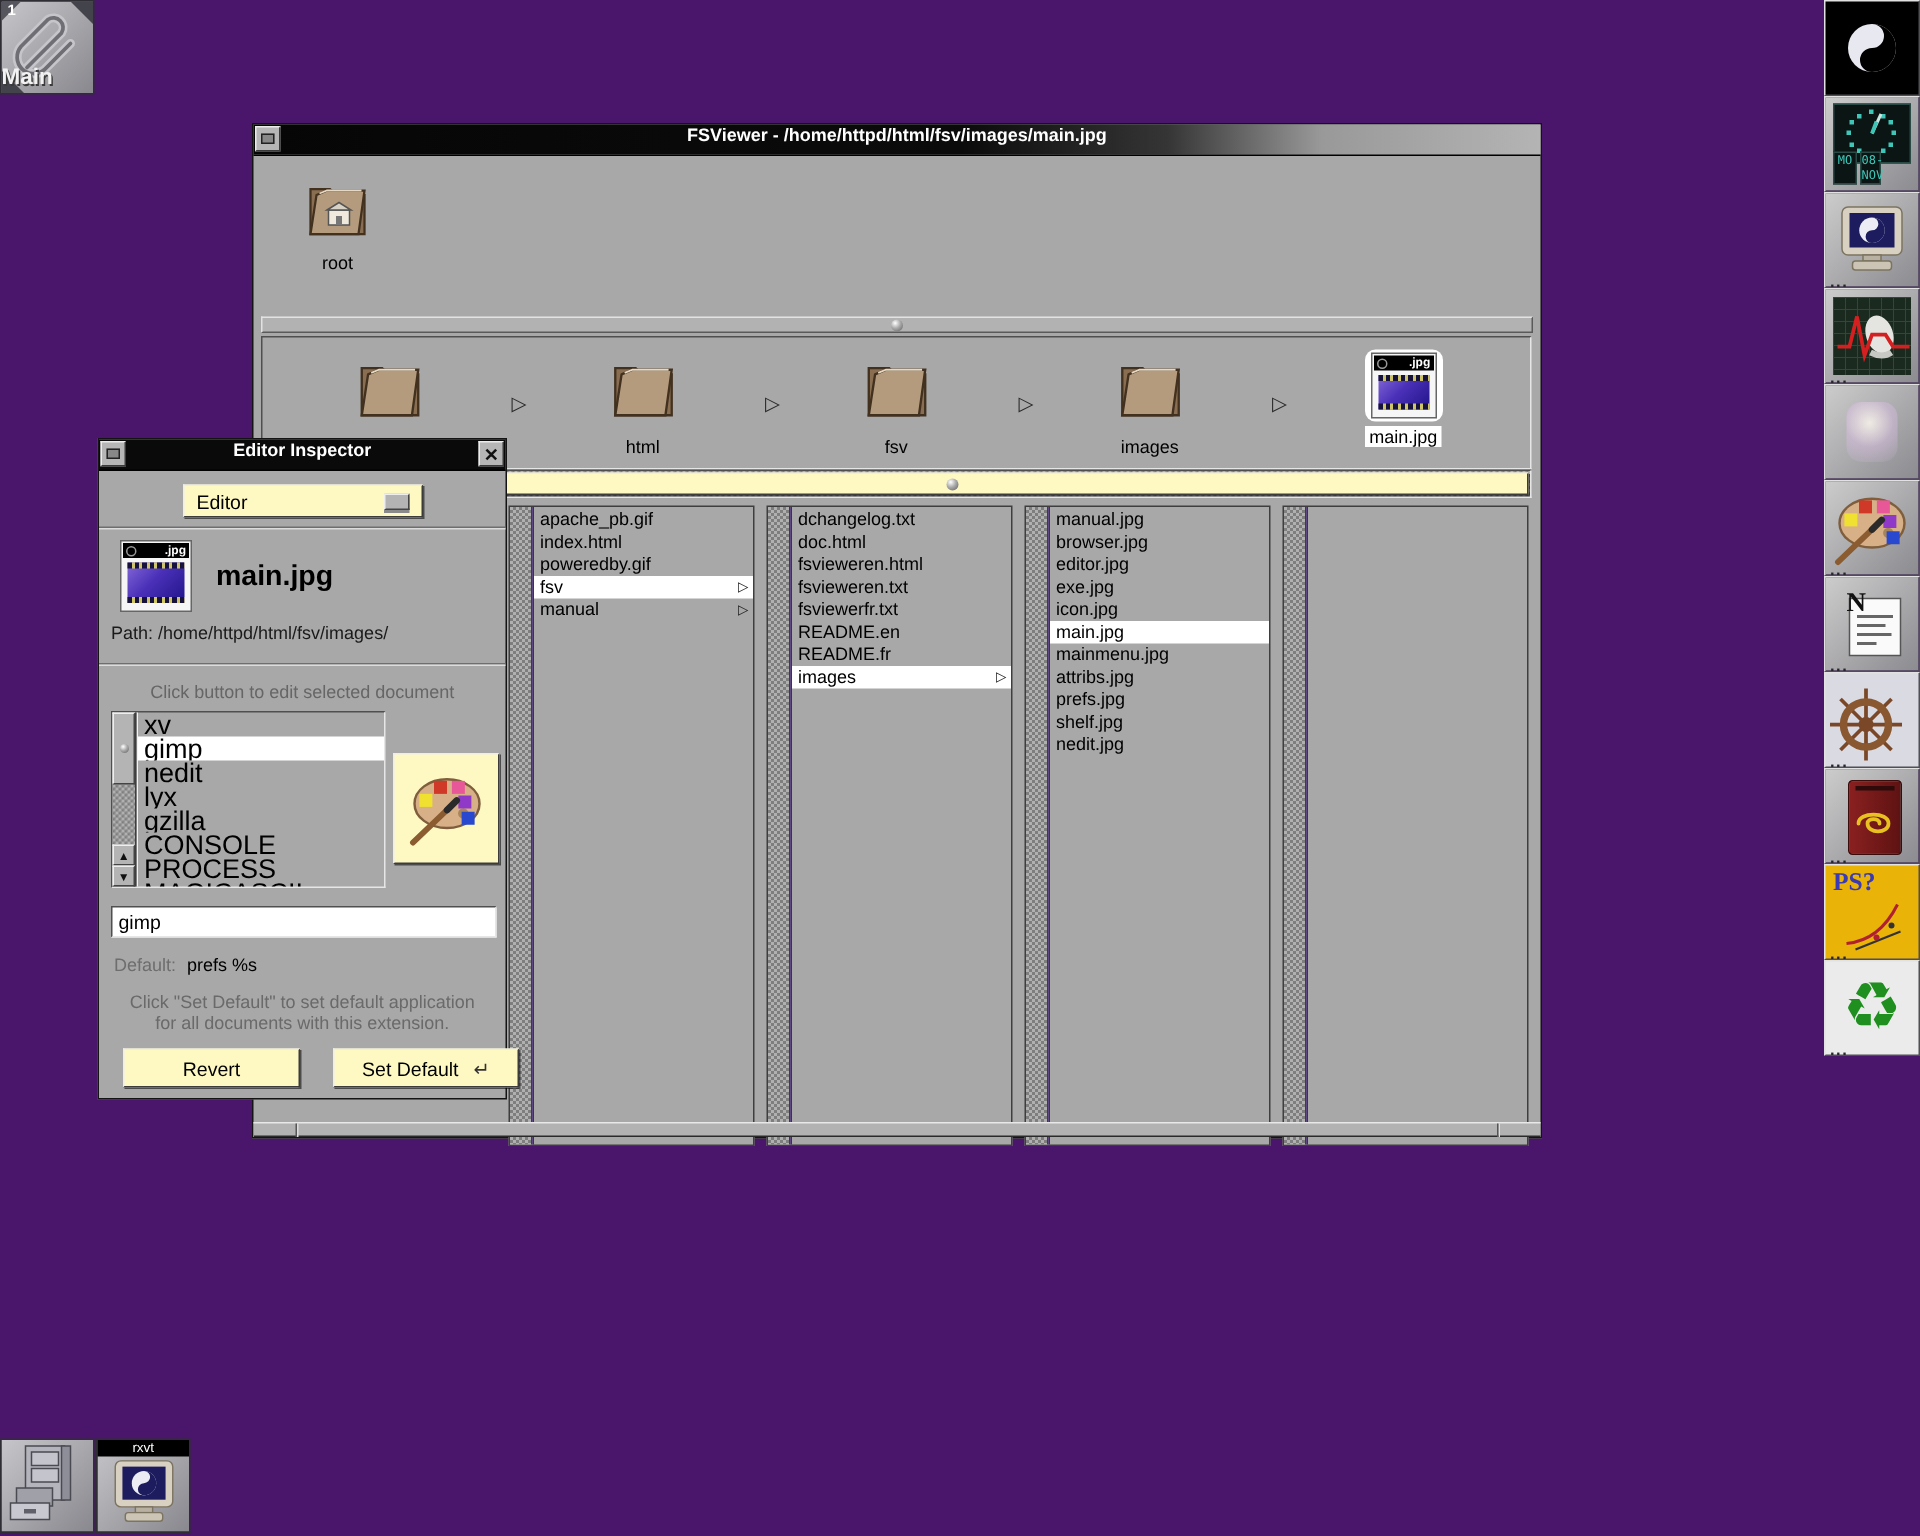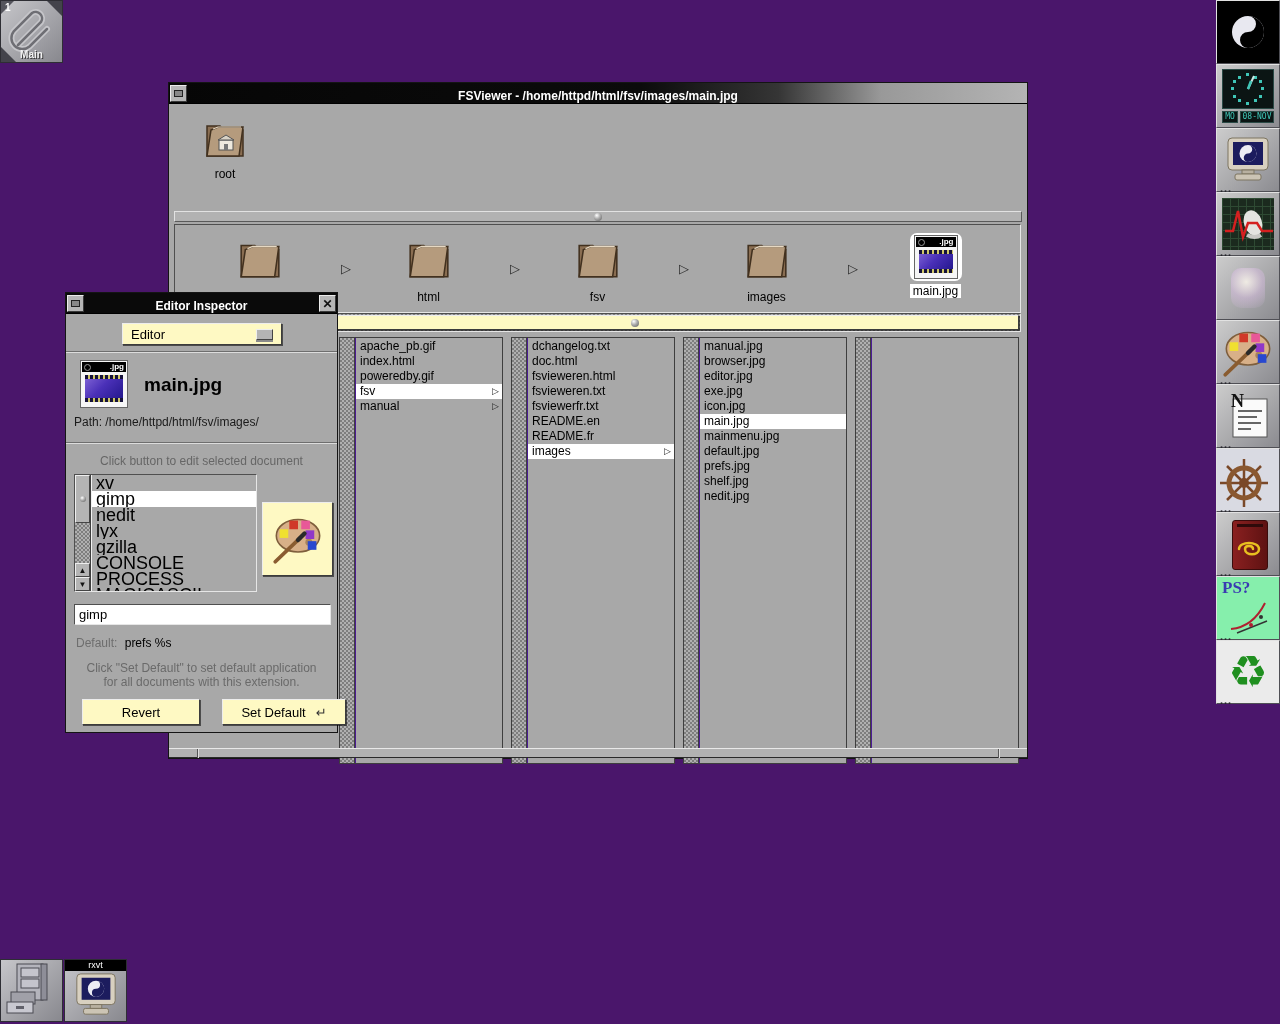--- a/index.html
+++ b/index.html
@@ -1,21 +1,21 @@
 <!DOCTYPE html>
 <html><head>
 <meta charset="utf-8">
 <style>
   html,body{margin:0;padding:0}
   body{width:1280px;height:1024px;position:relative;overflow:hidden;
        font-family:"Liberation Sans",sans-serif;background:#4a166b;}
 
   
   .win{position:absolute;background:#a8a8a8;border:1px solid #141414;box-sizing:border-box}
-  .tb{height:20px;border-bottom:1px solid #000;position:relative;display:flex;align-items:flex-end}
+  .tb{height:20px;border-bottom:1px solid #000;position:relative;display:flex;align-items:flex-start}
   .tb-grad{background:linear-gradient(90deg,#060606 0%,#0b0b0b 55%,#353535 71%,#999 83%,#b4b4b4 100%)}
   .tb-dark{background:#0a0a0a}
   .tb .title{position:absolute;left:20px;right:20px;text-align:center;color:#fff;
              font-weight:bold;font-size:12px;white-space:nowrap;overflow:hidden}
   .tbtn{width:17px;height:17px;margin:1px;flex:none;background:#b6b6b6;
         border:1px solid;border-color:#ececec #3a3a3a #3a3a3a #ececec;
         display:flex;align-items:center;justify-content:center;box-sizing:border-box}
   .minig{width:9px;height:7px;border:1px solid #222;background:#888;box-sizing:border-box}
   .xg{font-size:12px;font-weight:bold;color:#111;line-height:1}
   .raised{background:#fef9c3;border:1px solid;border-color:#ededed #3c3c3c #3c3c3c #ededed;
@@ -112,44 +112,44 @@
   .dots{position:absolute;left:3px;bottom:-1px;font-size:11px;font-weight:bold;color:#26262c;
         letter-spacing:1px;line-height:8px}
   .cen{position:absolute;inset:0;display:flex;align-items:center;justify-content:center}
   .wmtile{background:#000}
   .clkface{position:absolute;left:5px;top:4px;width:52px;height:40px;background:#0b1514;
            border:1px solid #2a4a46;box-sizing:border-box}
   .lcdrow{position:absolute;left:5px;bottom:4px;width:52px;display:flex;gap:2px}
   .lcd{background:#0b1514;border:1px solid #2a4a46;color:#3fc6b7;
        font-family:"DejaVu Sans Mono",monospace;font-size:8px;line-height:10px;text-align:center;
        flex:none;box-sizing:border-box}
-  .lcd1{width:16px}.lcd2{width:34px}
+  .lcd1{width:16px}.lcd2{width:14px}
   .loadbg{position:absolute;inset:5px;background:#1b2a1e;
     background-image:linear-gradient(#2e4a33 1px,transparent 1px),
                      linear-gradient(90deg,#2e4a33 1px,transparent 1px);
     background-size:8px 8px}
-  .pstile{background:#86efac}
+  .pstile{background:#eab308}
   .pstxt{position:absolute;left:5px;top:1px;font-family:"Liberation Serif",serif;
          font-weight:bold;font-size:17px;color:#3a3ab2}
   .rectile{background:#ebebeb}
   .recg{font-size:44px;color:#1f8f1f;line-height:1}
   .wheeltile{background:#d9dae2}
   .mailbody{position:absolute;left:15px;top:7px;width:34px;height:48px;background:
             linear-gradient(90deg,#8a2020,#5e1212);border:1px solid #3a0c0c;border-radius:3px}
   .mailslot{position:absolute;left:4px;top:3px;right:4px;height:3px;background:#2e0a0a}
 
   
   .clip{position:absolute;left:0;top:0;width:63px;height:63px;box-sizing:border-box;
         background:linear-gradient(135deg,#c6c6ca,#88888e);border:1px solid #2e2e34}
   .tri{position:absolute;width:0;height:0}
   .tri-tr{right:0;top:0;border-left:15px solid transparent;border-top:15px solid #43434b}
   .tri-bl{left:0;bottom:0;border-right:15px solid transparent;border-bottom:15px solid #43434b}
   .tri-tl{left:0;top:0;border-right:13px solid transparent;border-top:13px solid #55555d}
   .wsnum{position:absolute;left:4px;top:1px;font-size:10px;font-weight:bold;color:#fff}
-  .wsname{position:absolute;left:0;right:0;bottom:2px;text-align:center;font-size:10px;
+  .wsname{position:absolute;left:0;right:0;bottom:2px;font-size:15px;
           font-weight:bold;color:#f2f2f2;text-shadow:1px 1px 0 #3a3a3a}
   .appicon{position:absolute;width:63px;height:63px;box-sizing:border-box;
            background:linear-gradient(135deg,#c6c6ca,#88888e);border:1px solid #2e2e34}
   #cab{left:0;top:959px}
   #rxvt{left:64px;top:959px}
   .mwtitle{position:absolute;left:0;top:0;right:0;height:11px;background:#000;color:#fff;
            font-size:9px;text-align:center;line-height:11px}
 
   
   .icon-jpg{width:44px;height:44px;position:relative;background:#f6f6f6;border:1px solid #666;
@@ -360,21 +360,21 @@
             </div>
             <div class="row selected">
               <span class="row-label">main.jpg</span>
 
             </div>
             <div class="row">
               <span class="row-label">mainmenu.jpg</span>
 
             </div>
             <div class="row">
-              <span class="row-label">default.jpg</span>
+              <span class="row-label">attribs.jpg</span>
 
             </div>
             <div class="row">
               <span class="row-label">prefs.jpg</span>
 
             </div>
             <div class="row">
               <span class="row-label">shelf.jpg</span>
 
             </div>

